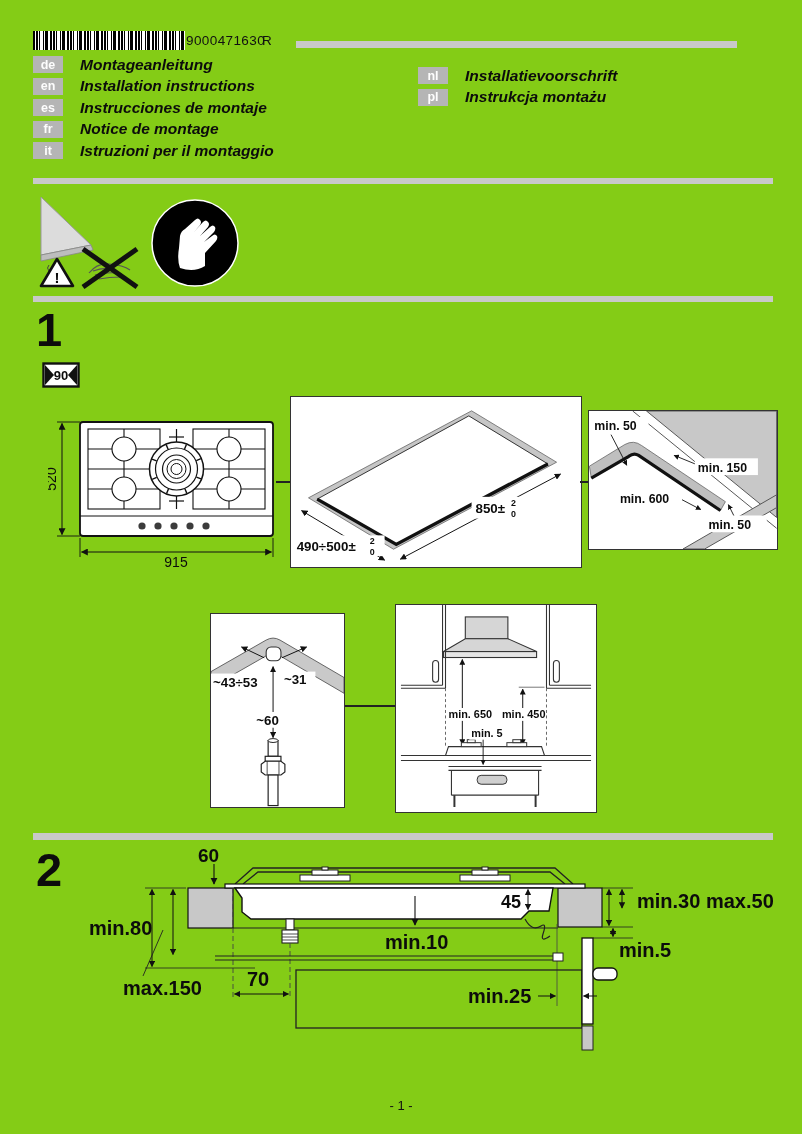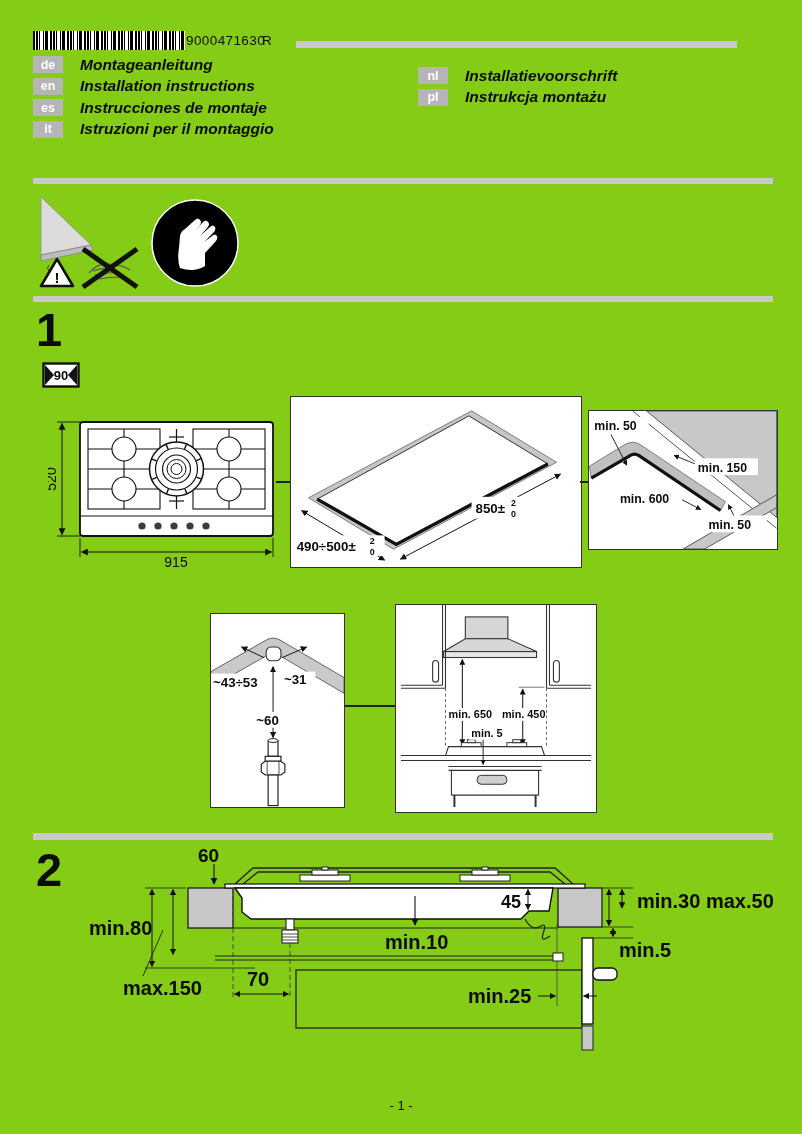--- a/index.html
+++ b/index.html
@@ -39,20 +39,24 @@
       </div>
     <div class="langrow">
         <span class="langcode">en</span>
         <span class="langtitle">Installation instructions</span>
       </div>
     <div class="langrow">
         <span class="langcode">es</span>
         <span class="langtitle">Instrucciones de montaje</span>
       </div>
     <div class="langrow">
+        <span class="langcode">fr</span>
+        <span class="langtitle">Notice de montage</span>
+      </div>
+    <div class="langrow">
         <span class="langcode">it</span>
         <span class="langtitle">Istruzioni per il montaggio</span>
       </div>
   </div>
   <div class="abs langcol t" style="left:418px;top:67px;text-align:right;">
     <div class="langrow">
         <span class="langcode">nl</span>
         <span class="langtitle">Installatievoorschrift</span>
       </div>
     <div class="langrow">

